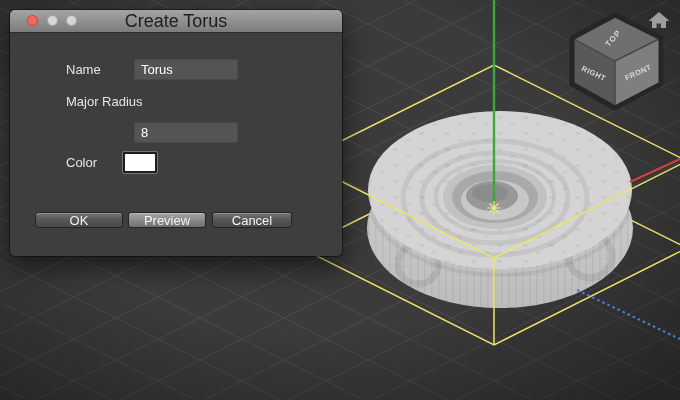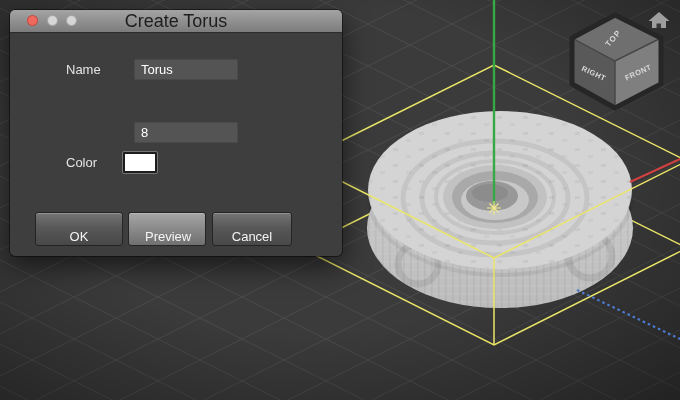--- a/index.html
+++ b/index.html
@@ -41,21 +41,21 @@
   }
   .swatch{
     position:absolute;left:113px;width:34px;height:21px;box-sizing:border-box;
     border:2px solid #1d1d1d;outline:1px solid #757575;border-radius:1px;
   }
   .btn{
     position:absolute;height:16px;border-radius:3px;border:1px solid #242424;
     color:#f4f4f4;font-size:13px;font-family:"Liberation Sans",sans-serif;
     background:linear-gradient(#757575 0%,#585858 45%,#484848 100%);
     box-shadow:inset 0 1px 0 rgba(255,255,255,.22);
-    padding:16px;cursor:pointer;
+    padding:0;cursor:pointer;
   }
   .btn.light{background:linear-gradient(#a6a6a6 0%,#8a8a8a 50%,#707070 100%);}
   .btn.ok{left:25px;top:202px;width:88px;}
   .btn.preview{left:118px;top:202px;width:78px;}
   .btn.cancel{left:202px;top:202px;width:80px;}
 </style>
 </head>
 <body>
 
 <svg id="viewport" viewBox="0 0 680 400" xmlns="http://www.w3.org/2000/svg">
@@ -158,20 +158,21 @@
   <div class="titlebar">
     <div class="tl close"></div>
     <div class="tl min"></div>
     <div class="tl max"></div>
     <div class="title">Create Torus</div>
   </div>
 
   <span class="row-label" style="top:49px;">Name</span>
   <input class="field" style="top: 49px;" readonly="" value="Torus">
 
+  <span class="row-label" style="top:81px;">Major Radius</span>
 
   <input class="field" style="top: 112px;" readonly="" value="8">
 
   <span class="row-label" style="top:142px;">Color</span>
   <div class="swatch" style="top: 142px; background: rgb(255, 255, 255);"></div>
 
   <button class="btn ok">OK</button>
   <button class="btn cancel">Cancel</button>
   <button class="btn light preview">Preview</button>
 </div>

